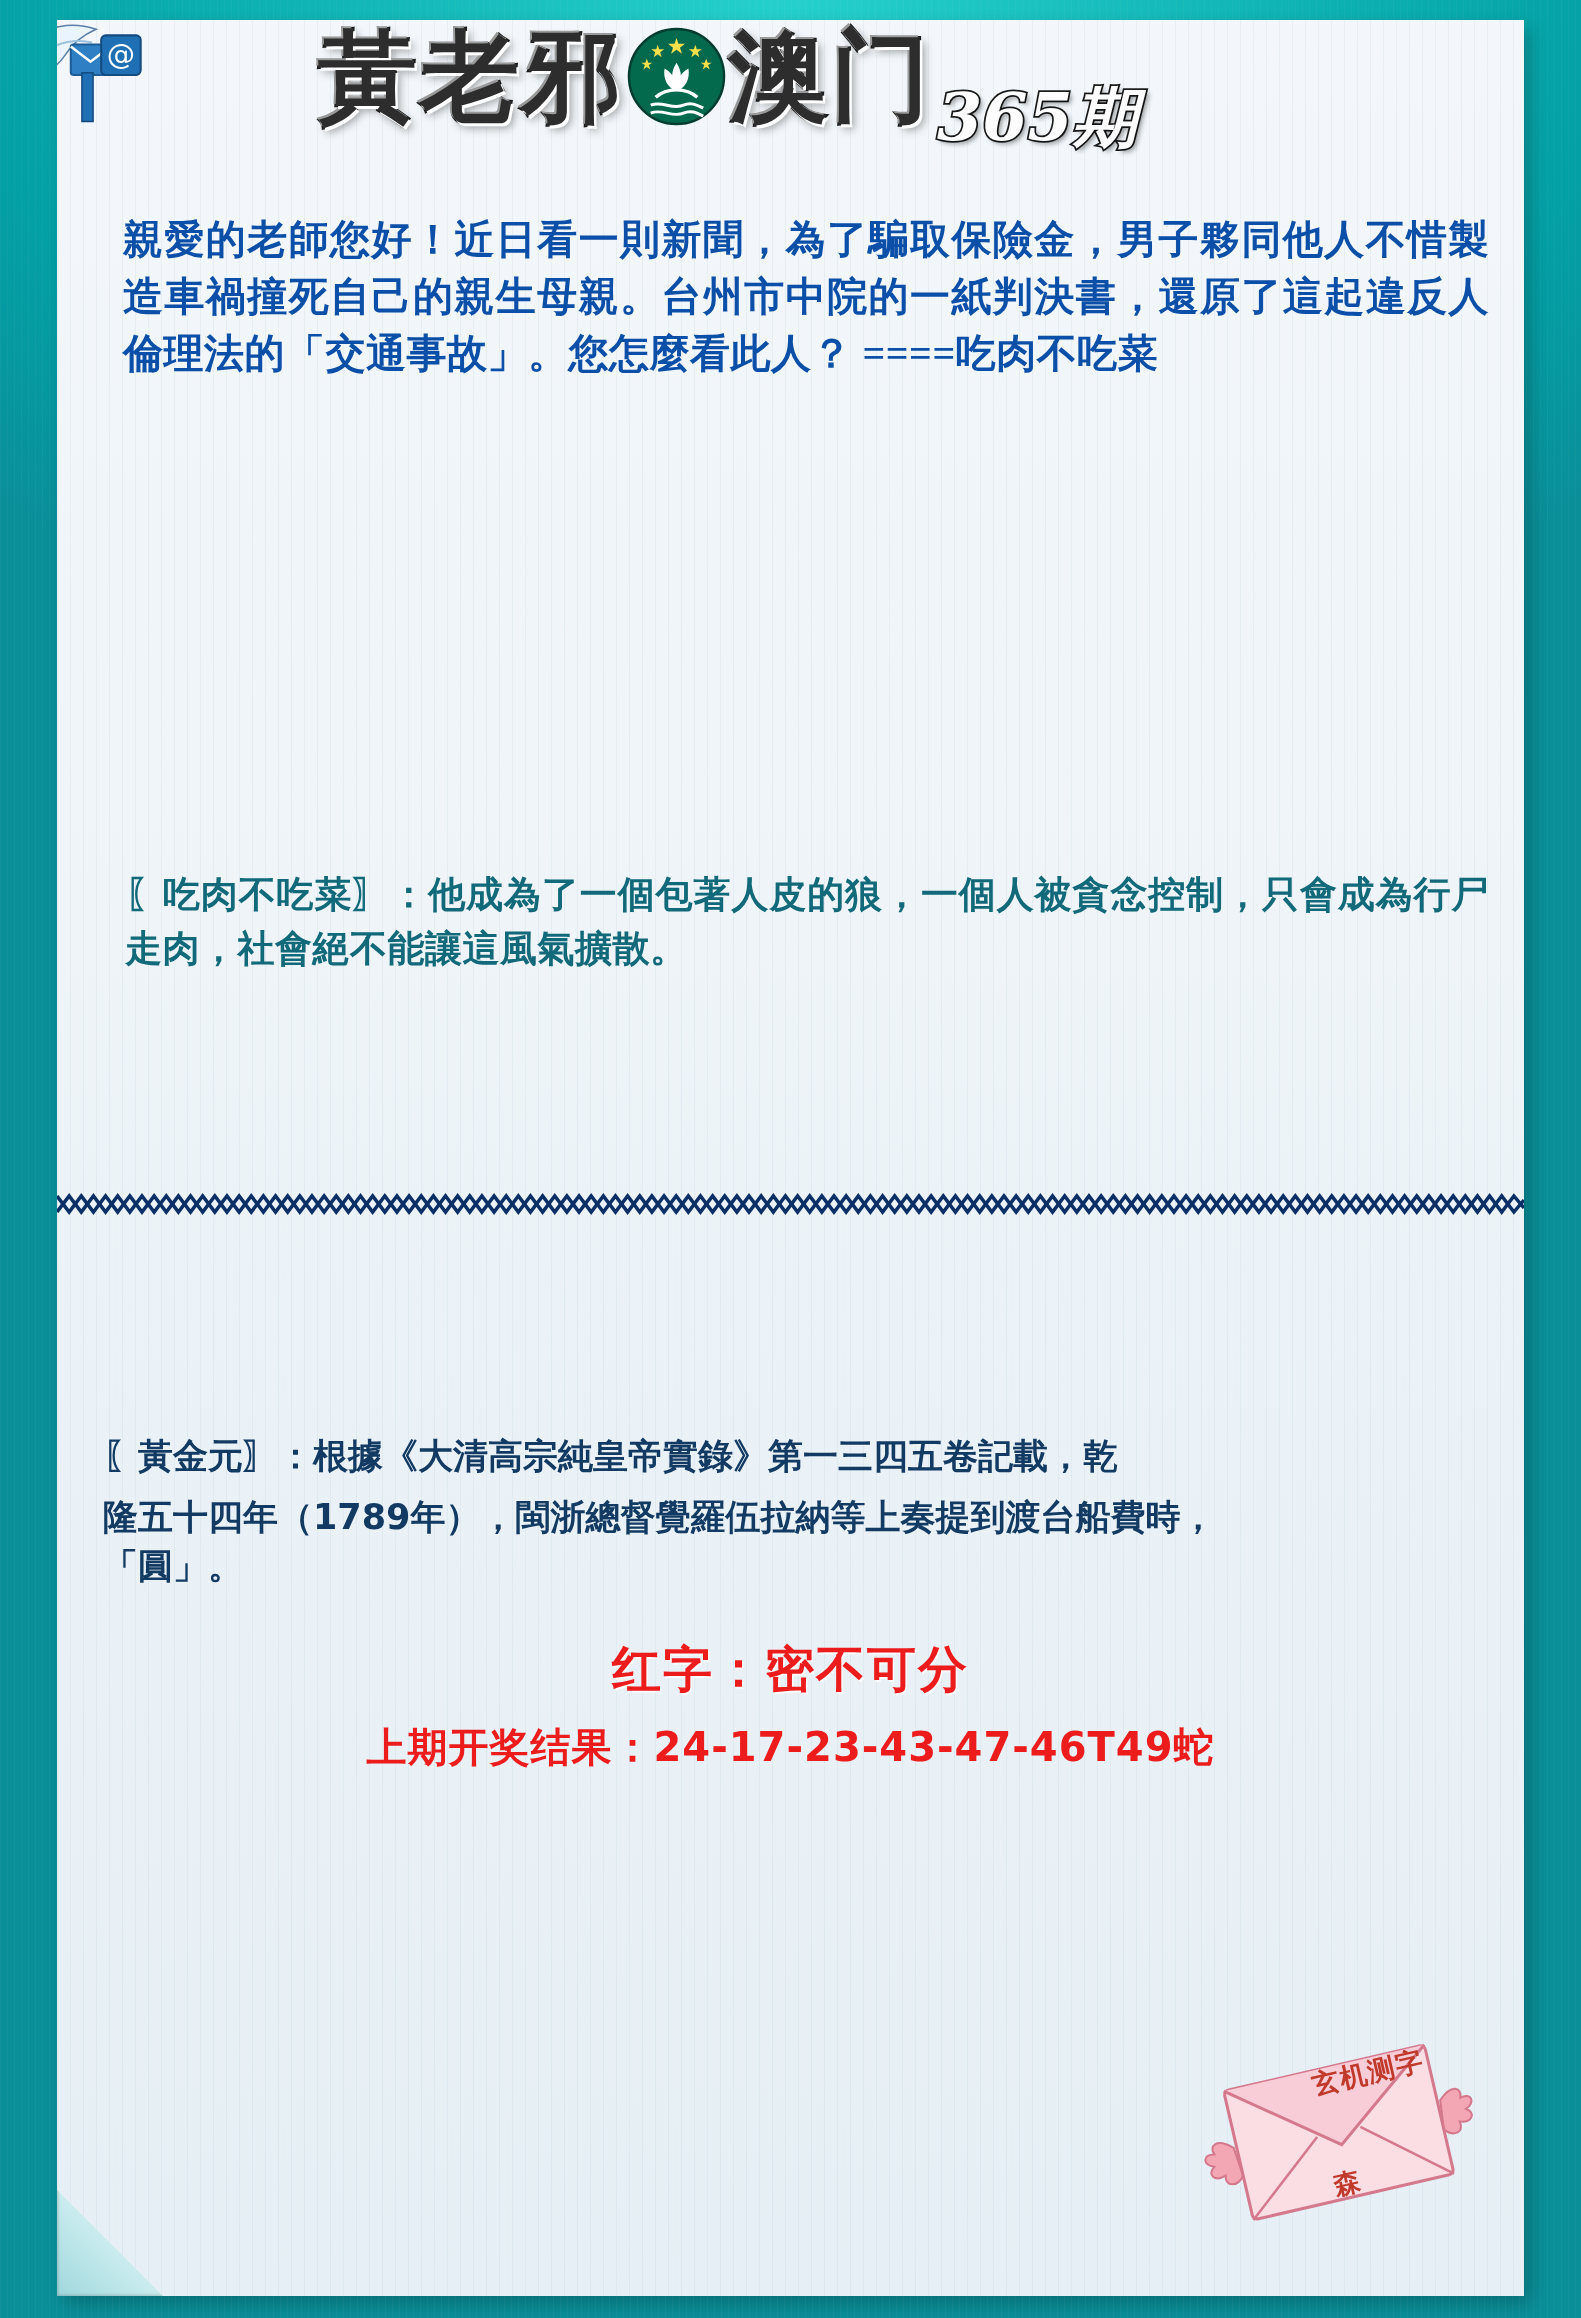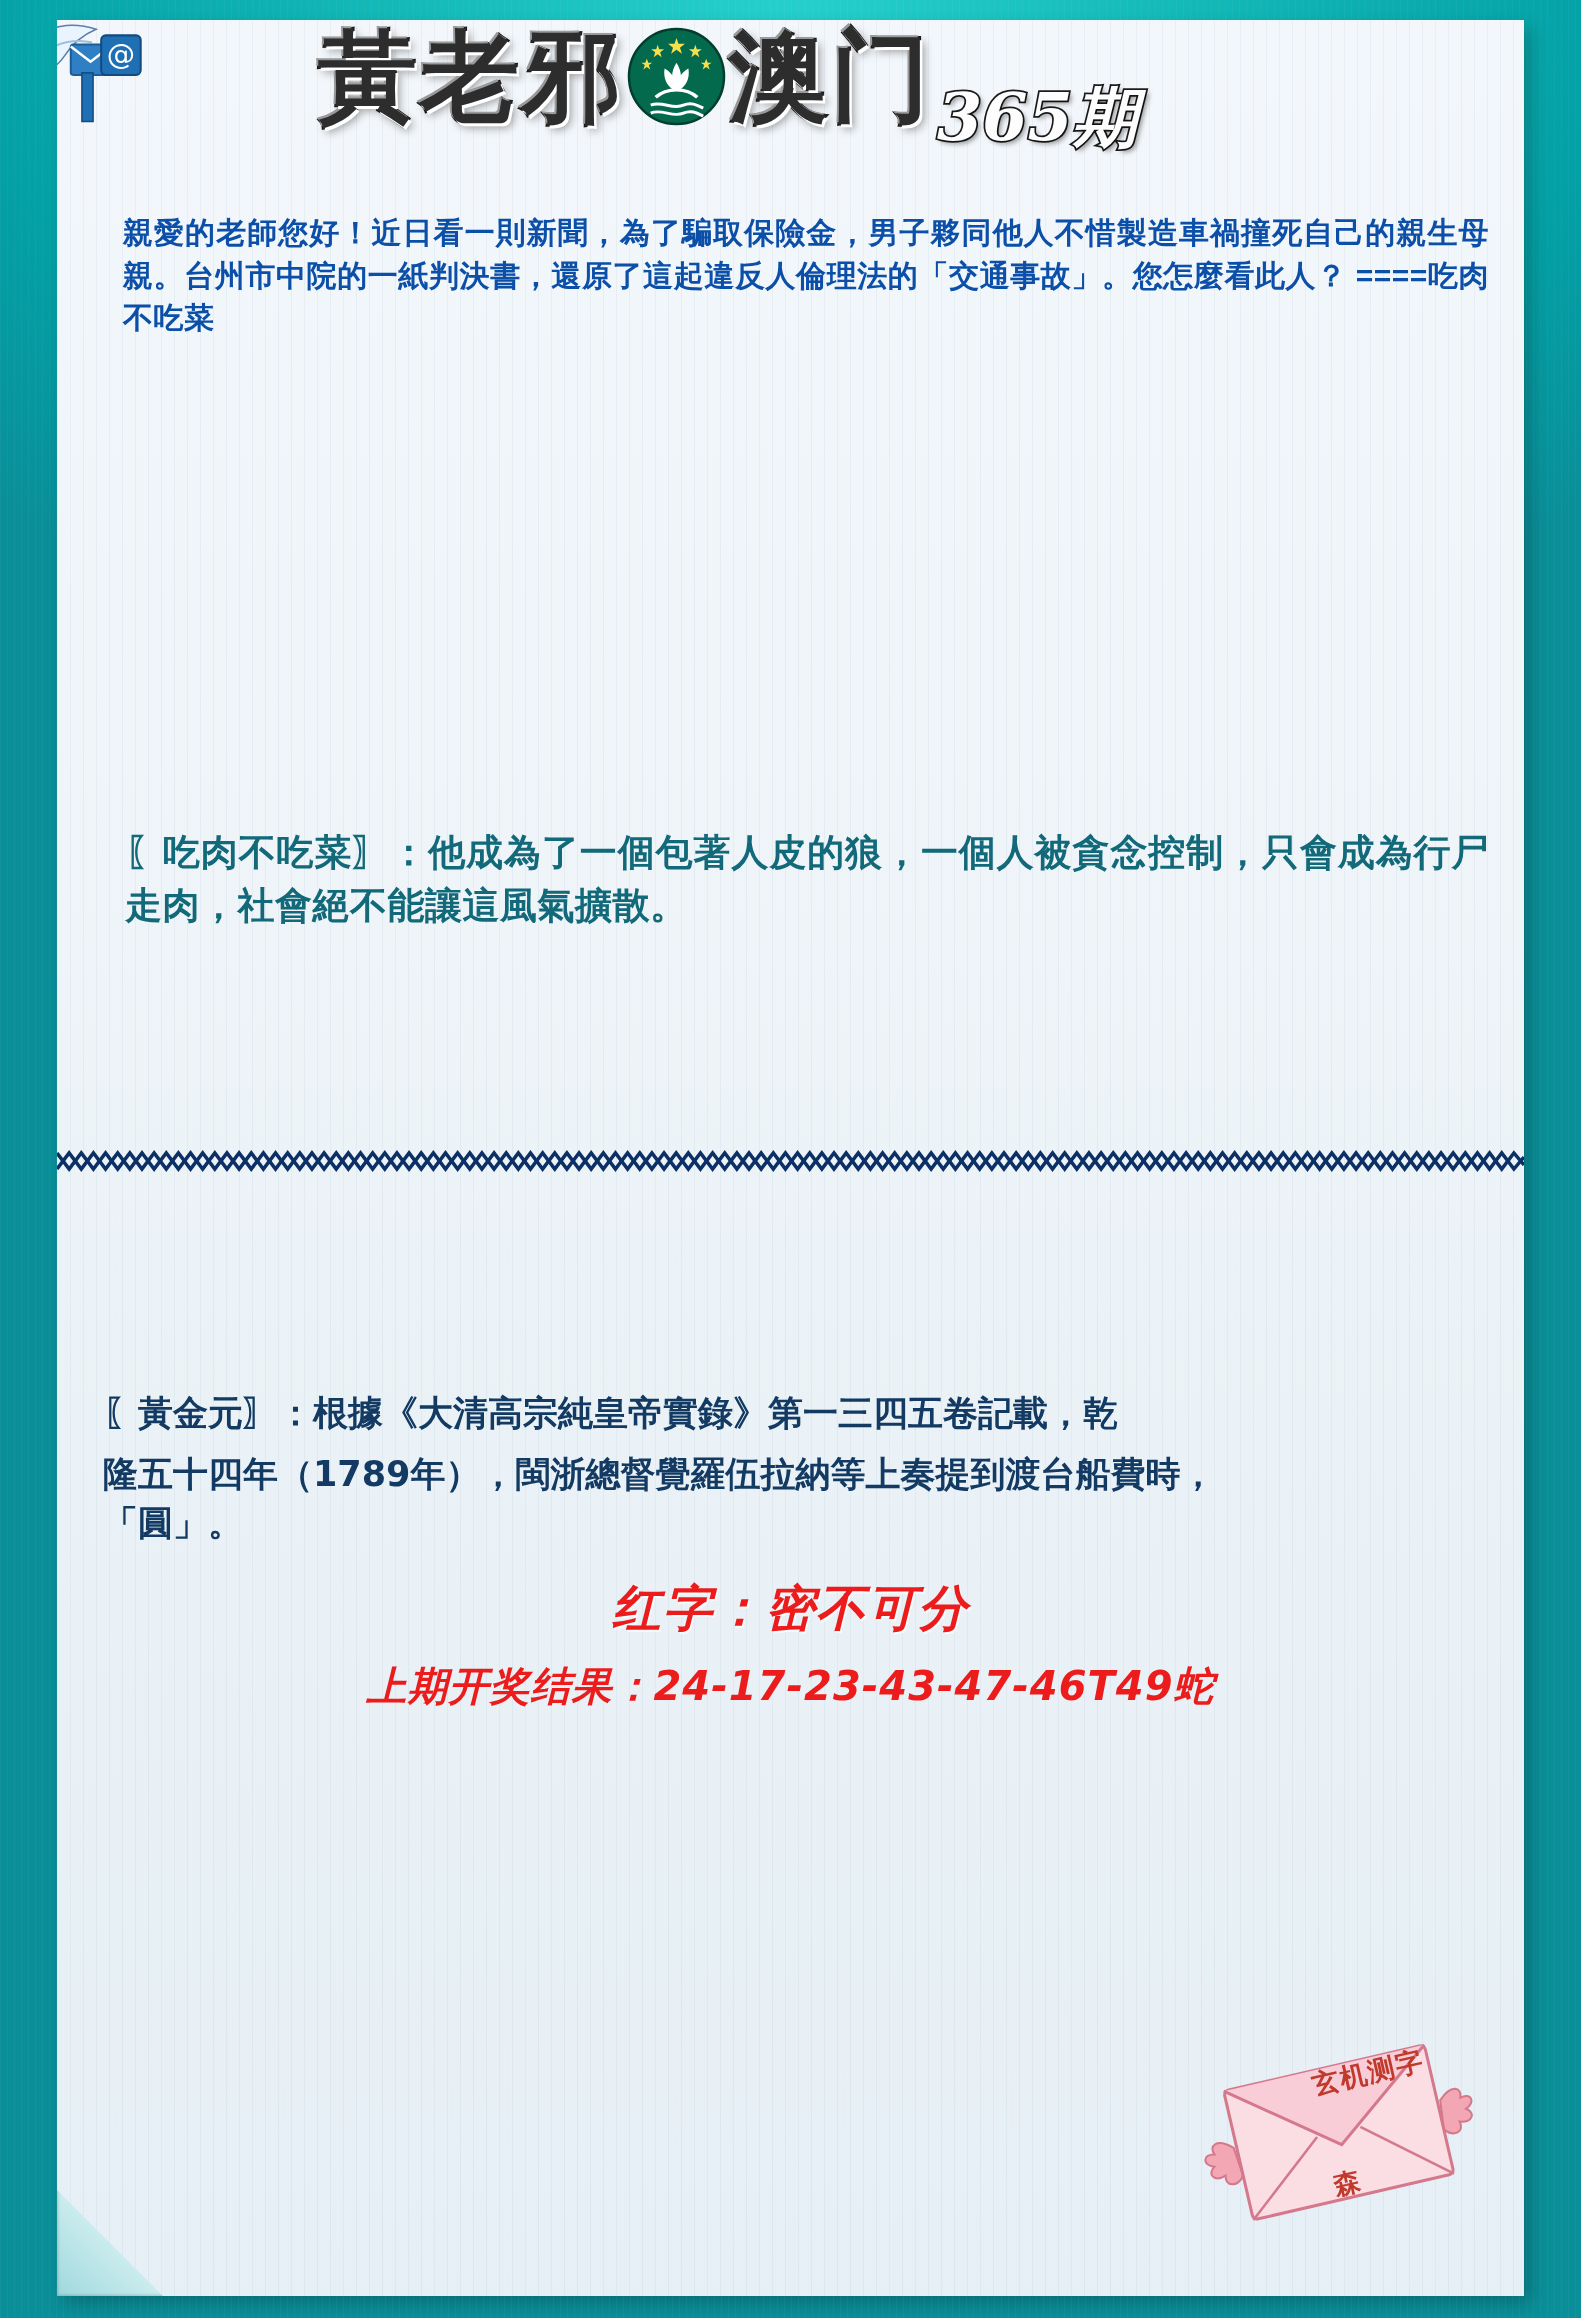--- a/index.html
+++ b/index.html
@@ -130,22 +130,22 @@
   }
 
   
   .block {
     position: relative;
     z-index: 4;
     padding: 0 35px 0 66px;
     box-sizing: border-box;
   }
   .q-text {
-    font-family: Liberation Sans, sans-serif;
-    font-size: 30px;
+    font-family: Liberation Serif, serif;
+    font-size: 40px;
     font-weight: bold;
     line-height: 1.42;
     color: #0b4fa8;
     letter-spacing: 0.5px;
     text-align: justify;
   }
   .a-text {
     font-family: "DejaVu Sans", "Liberation Sans", sans-serif;
     font-size: 37px;
     font-weight: bold;
@@ -302,21 +302,21 @@
       </svg>
     </div>
 
 
     <div class="block" style="margin-top: 217px; padding-left: 46px; padding-right: 30px;">
       <div class="a2-text" style="margin-bottom:12px;">〖黃金元〗：根據《大清高宗純皇帝實錄》第一三四五卷記載，乾</div>
       <div class="a2-text">隆五十四年（1789年），閩浙總督覺羅伍拉納等上奏提到渡台船費時，</div>
       <div class="a2-text">「圓」。</div>
     </div>
 
-    <div style="margin-top: 28px; position: relative; z-index: 4; font-style: italic;">
+    <div style="margin-top: 46px; position: relative; z-index: 4;">
       <div class="red-line" id="red-word">红字：密不可分</div>
       <div class="red-line" id="last-result">上期开奖结果：24-17-23-43-47-46T49蛇</div>
     </div>
 
     <div id="envelope">
       <svg viewBox="0 0 560 430" xmlns="http://www.w3.org/2000/svg">
         <g transform="rotate(-13 280 215)">
 
           <path d="M70 210 C40 182 22 196 30 214 C6 208 2 230 24 238 C6 250 18 268 42 260 C36 282 60 288 76 268 Z" fill="#f3a6b4" stroke="#d4788c" stroke-width="4"></path>
           <path d="M490 210 C520 182 538 196 530 214 C554 208 558 230 536 238 C554 250 542 268 518 260 C524 282 500 288 484 268 Z" fill="#f3a6b4" stroke="#d4788c" stroke-width="4"></path>

